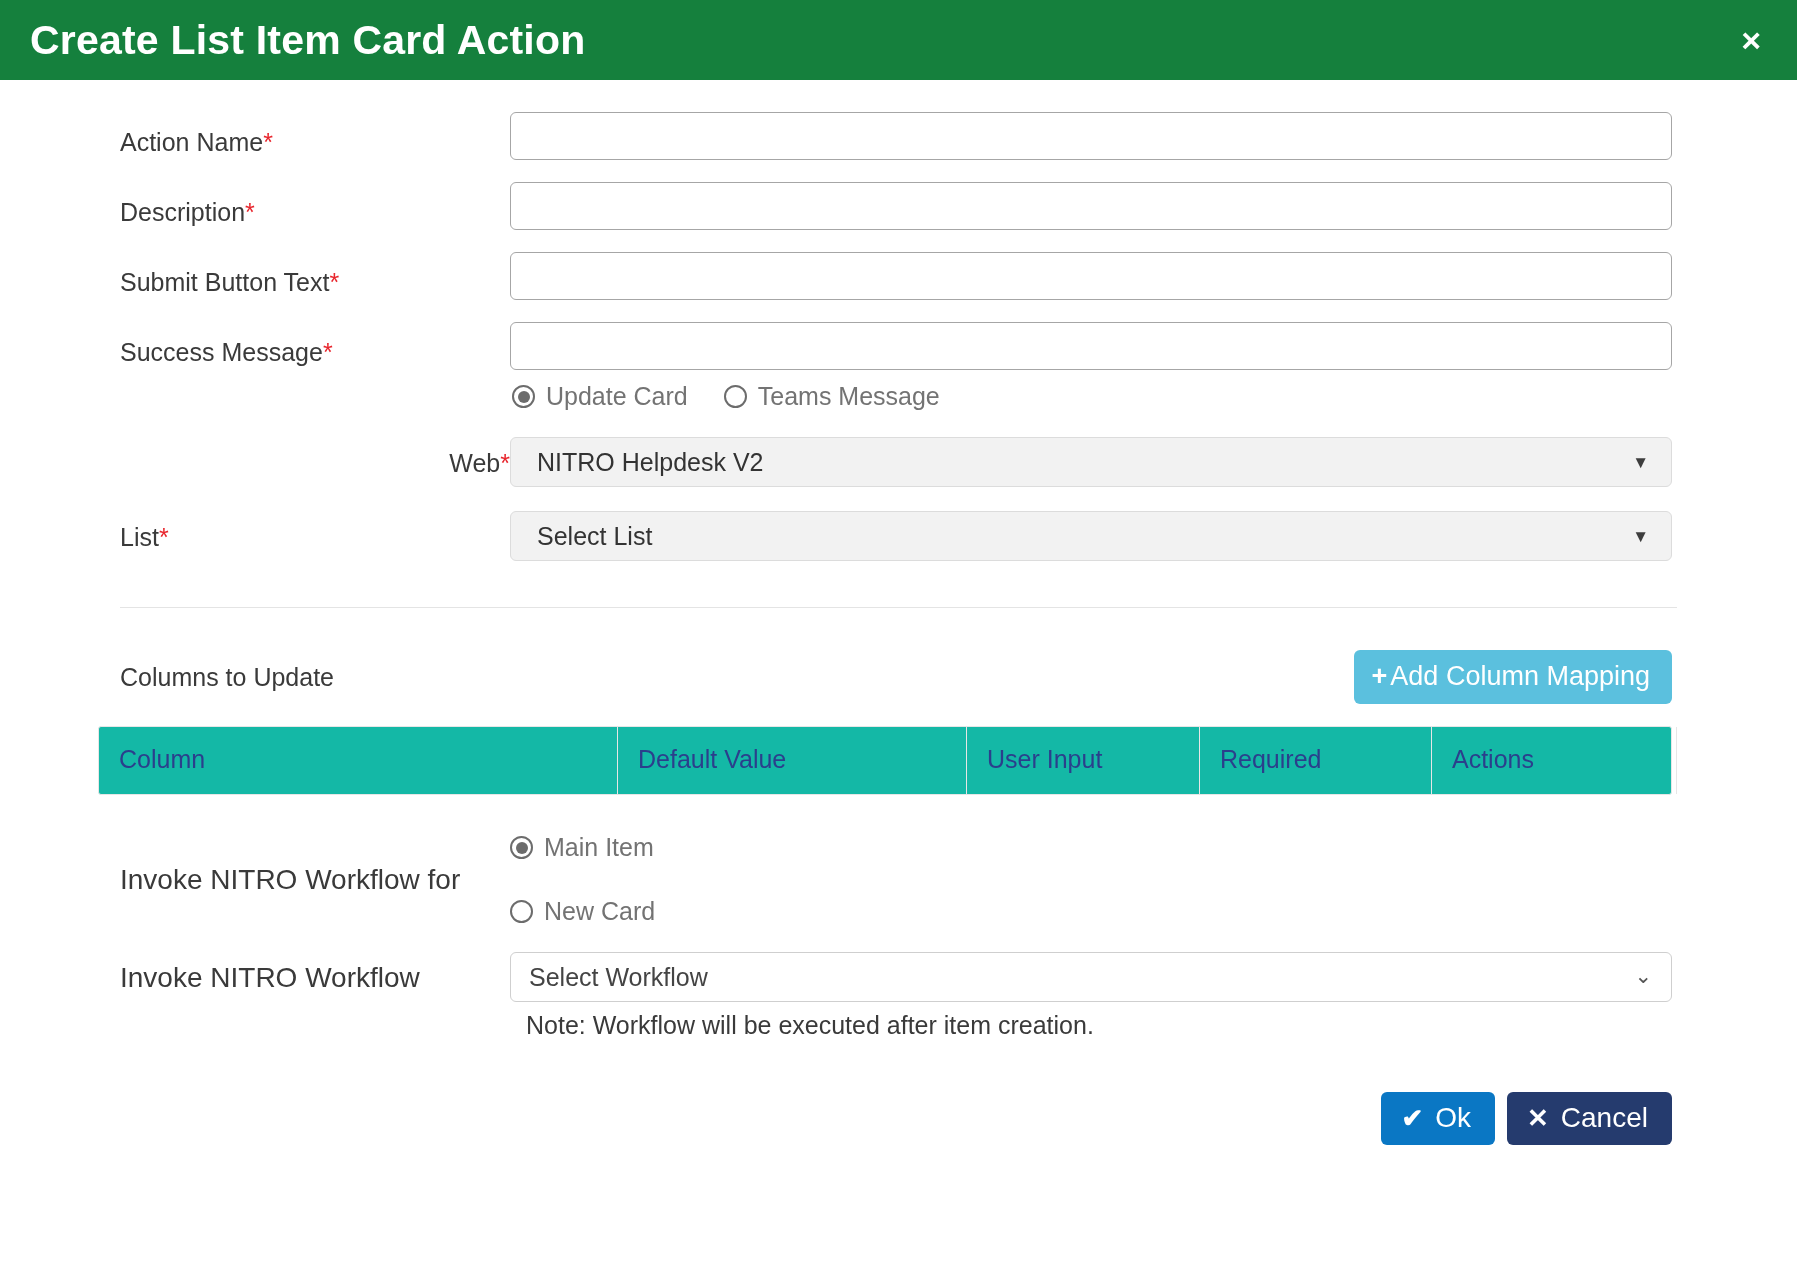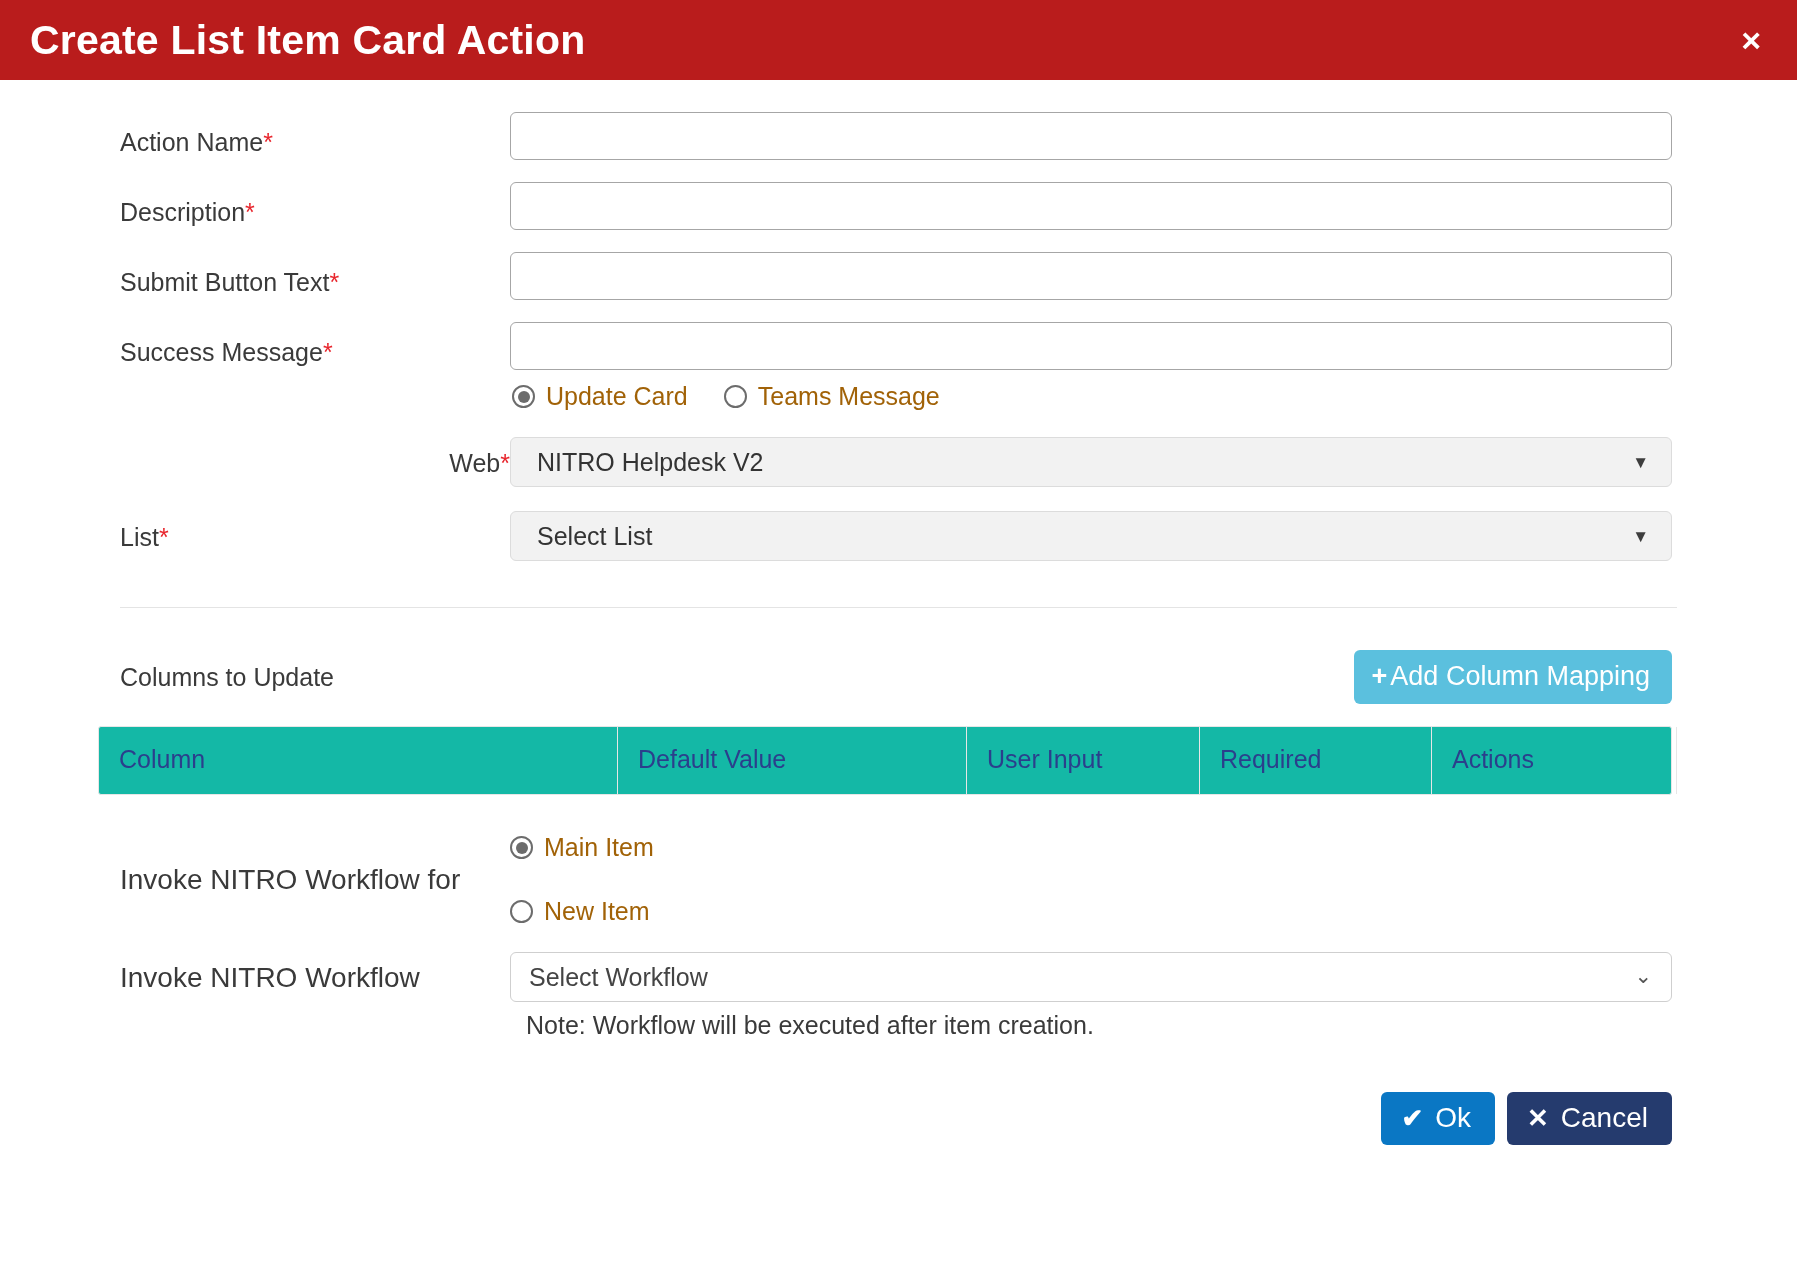--- a/index.html
+++ b/index.html
@@ -7,21 +7,21 @@
     margin: 0; padding: 0;
     width: 1797px; height: 1267px;
     background: #ffffff;
     font-family: "Liberation Sans", sans-serif;
     overflow: hidden;
   }
 
   
   .dialog-header {
     height: 80px;
-    background: #b91c1c;
+    background: #15803d;
     display: flex;
     align-items: center;
     justify-content: space-between;
     padding: 0 26px 0 30px;
   }
   .dialog-title {
     color: #ffffff;
     font-size: 41px;
     font-weight: bold;
     letter-spacing: 0.2px;
@@ -103,21 +103,21 @@
     flex: 0 0 auto;
   }
   .radio-outer.checked::after {
     content: "";
     width: 12px; height: 12px;
     border-radius: 50%;
     background: #6c6c6c;
   }
   .radio-label {
     font-size: 25px;
-    color: #a16207;
+    color: #737373;
     line-height: 1;
   }
 
   
   .styled-select {
     width: 100%;
     height: 50px;
     background: #f2f2f2;
     border: 1px solid #dcdcdc;
     border-radius: 6px;
@@ -373,21 +373,21 @@
 
   <div class="wf-row">
     <div class="wf-label">Invoke NITRO Workflow for</div>
     <div class="wf-radios">
       <div class="radio-item">
         <span class="radio-outer checked"></span>
         <span class="radio-label">Main Item</span>
       </div>
       <div class="radio-item">
         <span class="radio-outer"></span>
-        <span class="radio-label">New Item</span>
+        <span class="radio-label">New Card</span>
       </div>
     </div>
   </div>
 
   <div class="wf-row select-row">
     <div class="wf-label">Invoke NITRO Workflow</div>
     <div class="wf-control">
       <div class="select-wrap">
         <select class="native-select">
           <option>Select Workflow</option>

